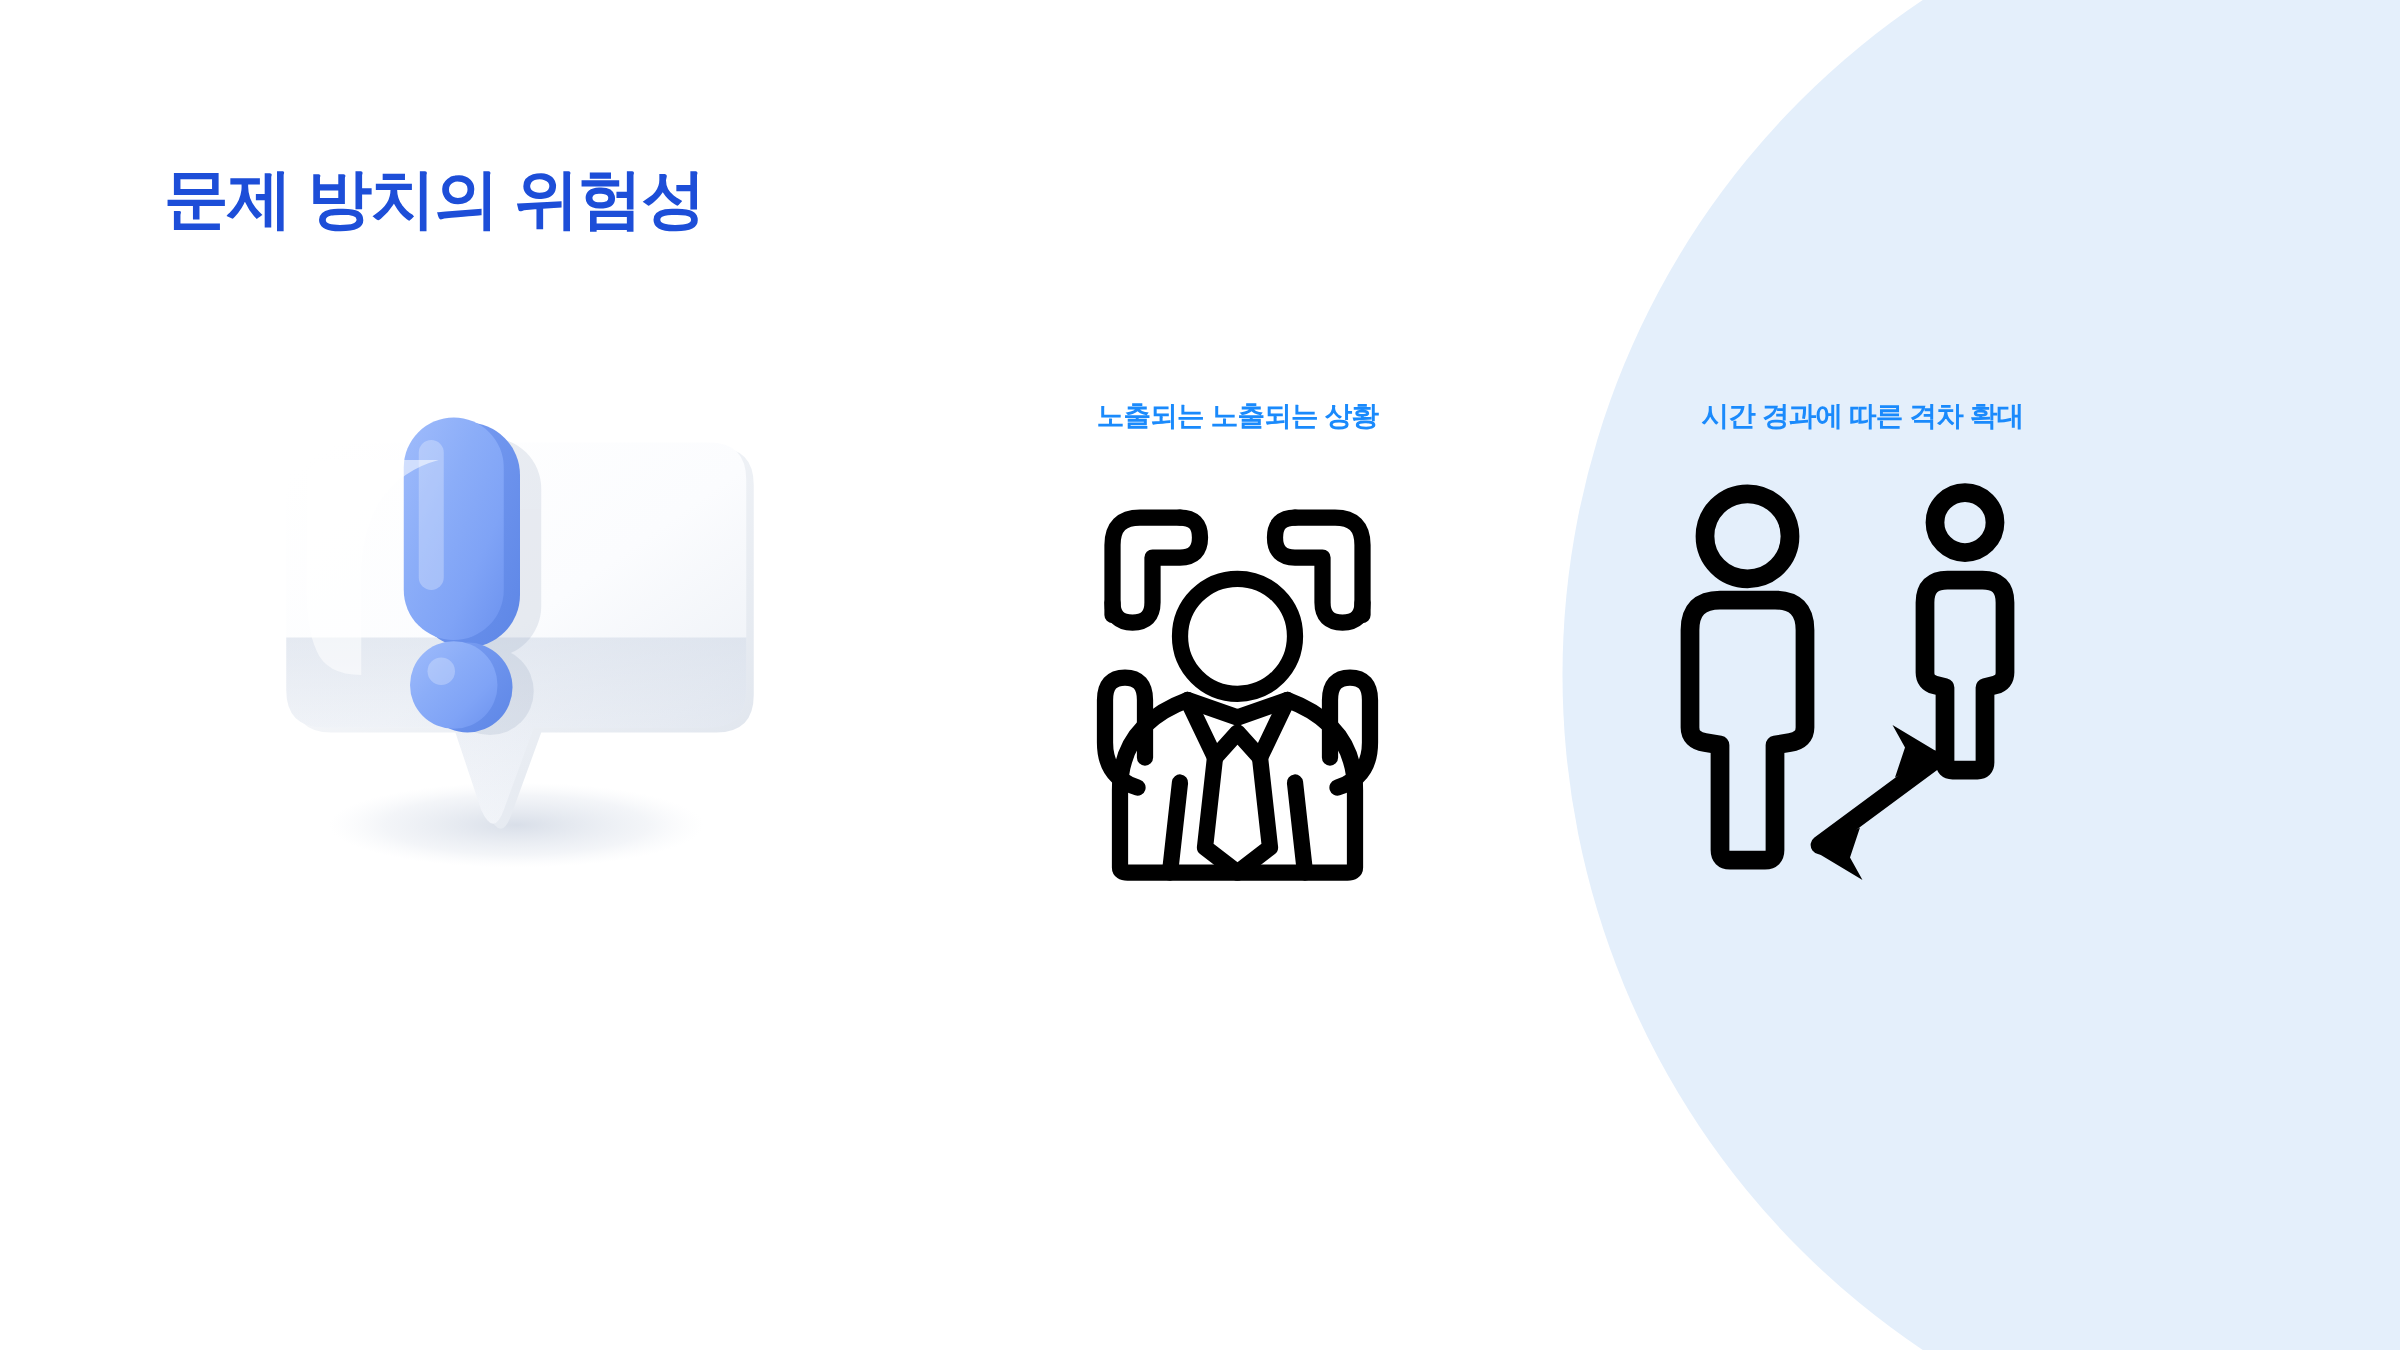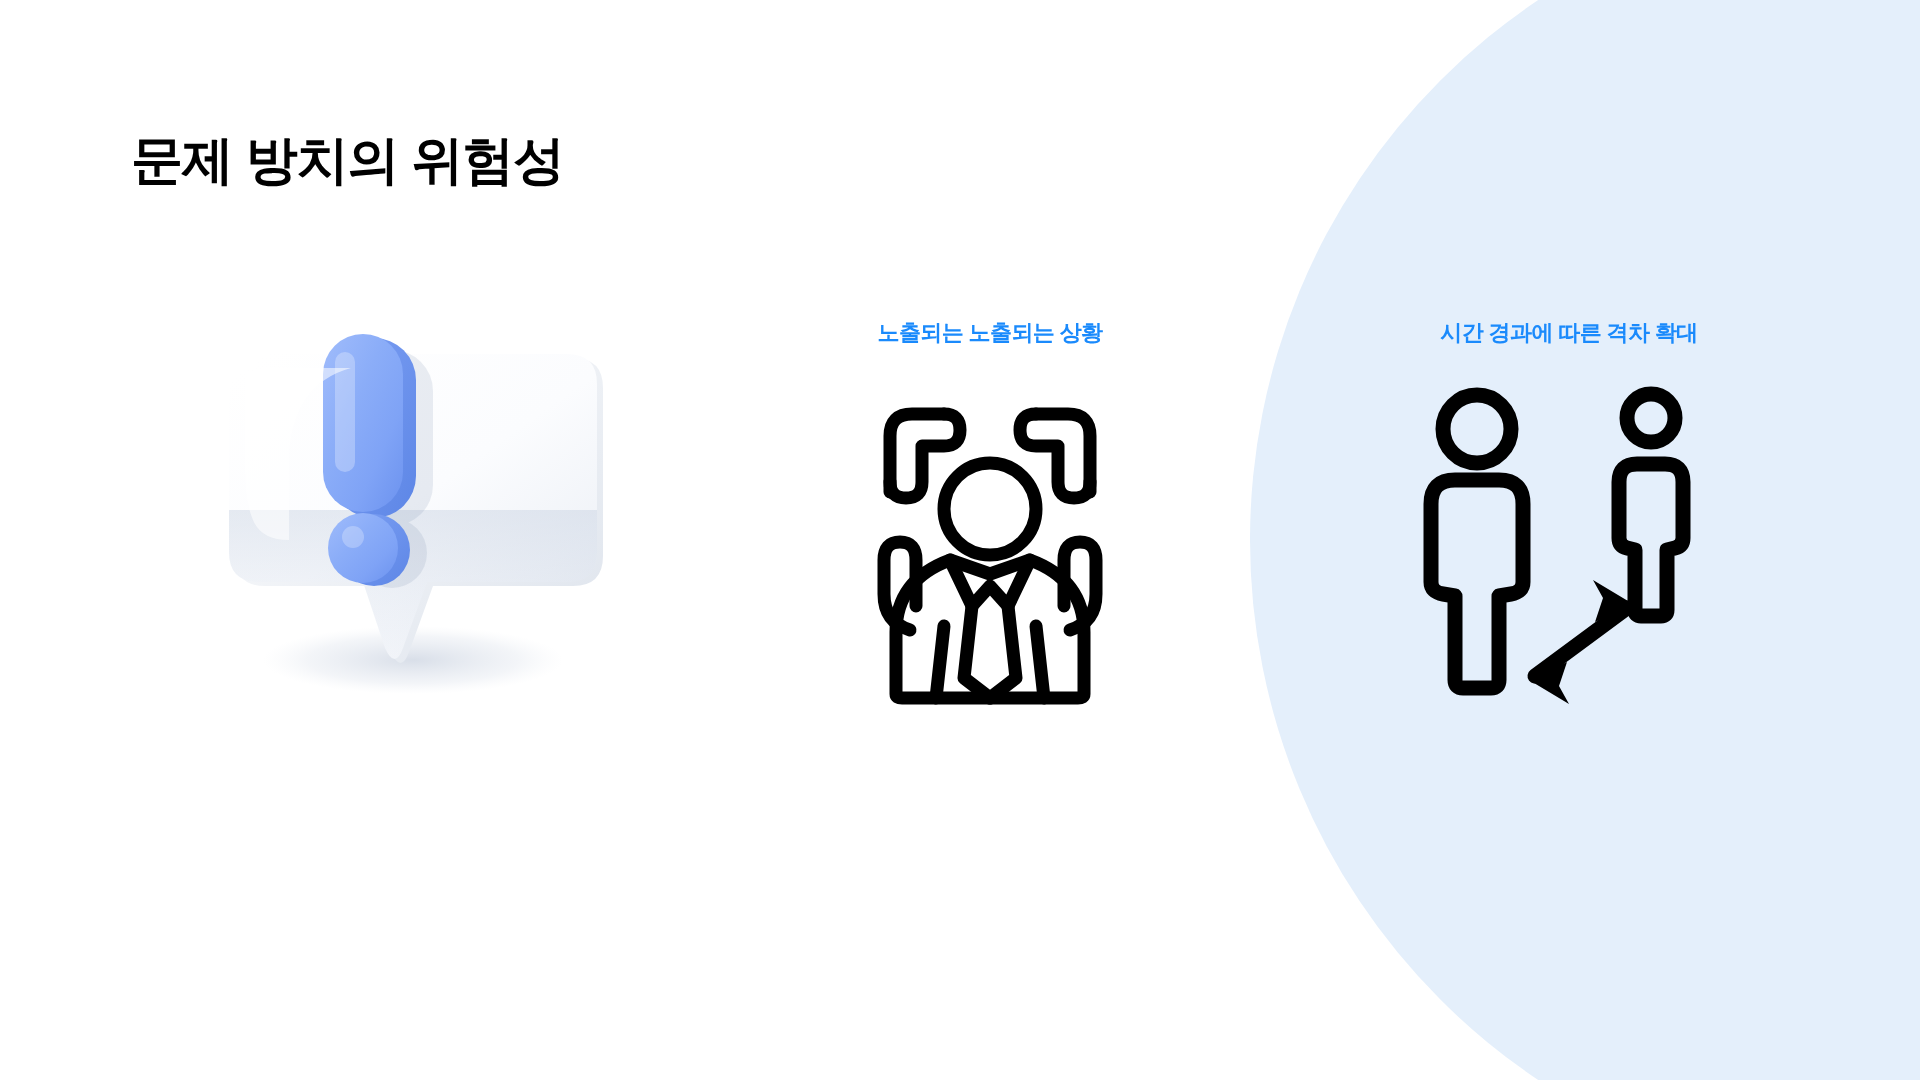--- a/index.html
+++ b/index.html
@@ -37,21 +37,21 @@
   }
 
   
   .page-title {
     position: absolute;
     left: 131px;
     top: 96px;
     font-size: 52px;
     font-weight: 800;
     letter-spacing: -1.2px;
-    color: #000000;
+    color: #1d4ed8;
     line-height: 1.15;
     white-space: nowrap;
     z-index: 3;
   }
 
   
   .cards {
     position: absolute;
     left: 0;
     top: 0;
@@ -102,21 +102,21 @@
     top: 318px;
     width: 420px;
   }
   #card-competitor .card-art {
     width: 260px;
     height: 330px;
   }
 
   
   #card-gap {
-    left: 1359px;
+    left: 1280px;
     top: 318px;
     width: 420px;
   }
   #card-gap .card-art {
     width: 300px;
     height: 330px;
   }
 
   svg { display: block; overflow: visible; }
 </style>

